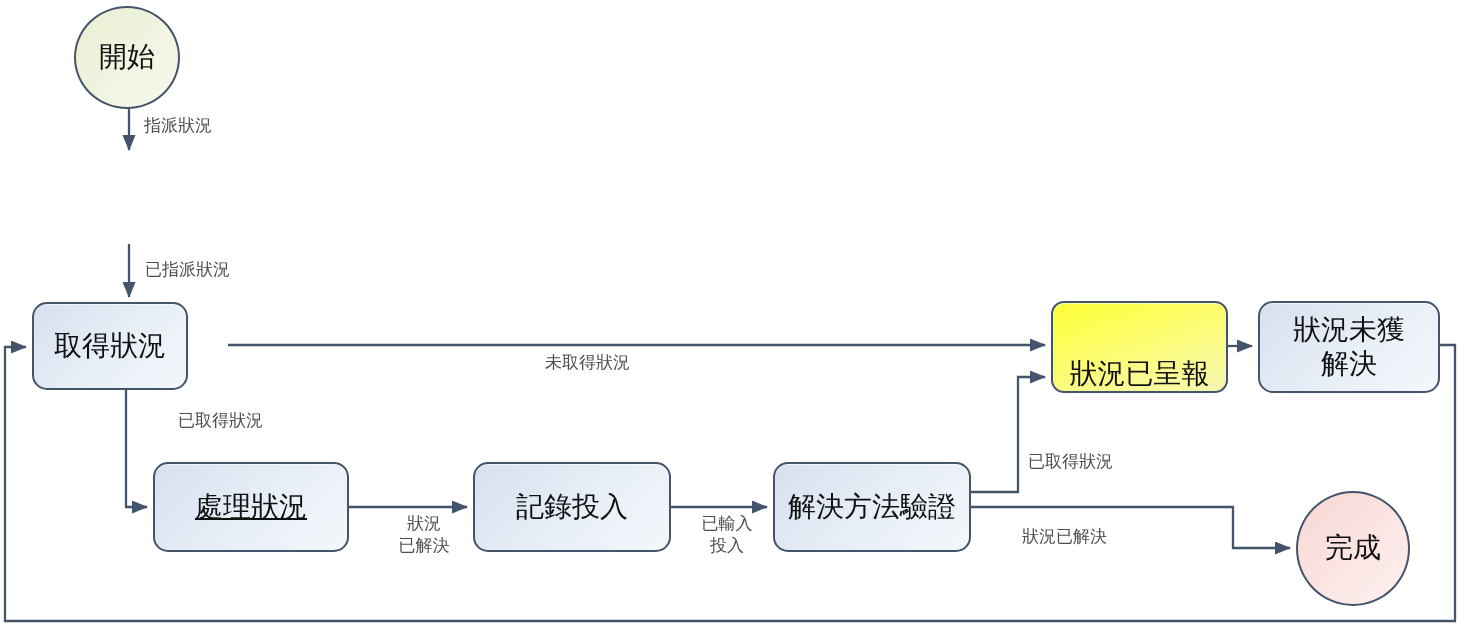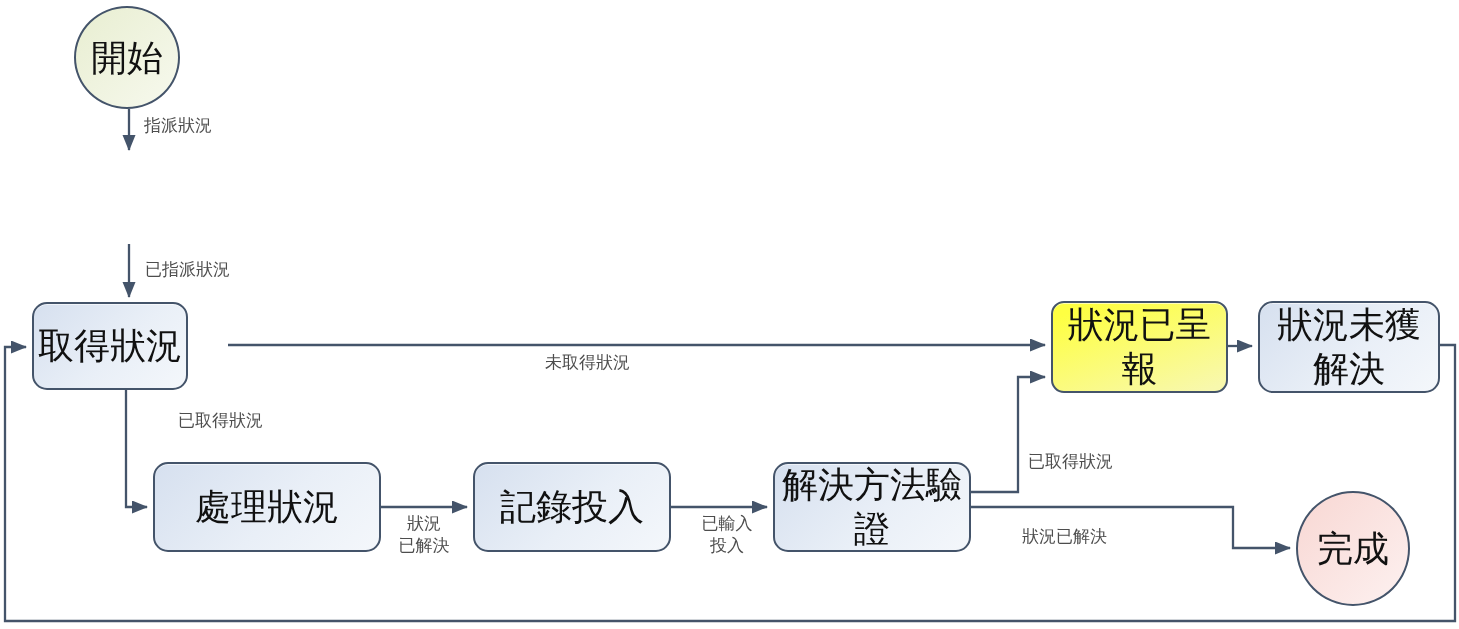--- a/index.html
+++ b/index.html
@@ -30,21 +30,21 @@
   #arrowhead path { fill: var(--line-color); }
 
   .node {
     position: absolute;
     display: flex;
     align-items: center;
     justify-content: center;
     text-align: center;
     box-sizing: border-box;
     color: var(--node-text-color);
-    font-size: 36px;
+    font-size: 28px;
     line-height: 1.22;
     white-space: pre-line;
   }
   .box {
     border: 2.3px solid var(--border-color);
     border-radius: 15px;
     background: linear-gradient(135deg, var(--blue-fill-dark) 0%, #e9eff7 55%, var(--blue-fill-light) 100%);
     box-shadow: inset 0 1px 0 rgba(255,255,255,0.6);
   }
   .box.yellow {
@@ -95,33 +95,33 @@
 
   <div class="node circle start" style="left:74px; top:6px; width:106px; height:103px;">
     <span>開始</span>
   </div>
 
 
   <div class="node box" style="left:32px; top:302px; width:156px; height:88px;">
     <span>取得狀況</span>
   </div>
 
-  <div class="node box" style="left:153px; top:462px; width:228px; height:90px;">
+  <div class="node box" style="left:153px; top:462px; width:196px; height:90px;text-decoration:underline;">
     <span>處理狀況</span>
   </div>
 
   <div class="node box" style="left:473px; top:462px; width:198px; height:90px;">
     <span>記錄投入</span>
   </div>
 
   <div class="node box" style="left:773px; top:462px; width:198px; height:90px;">
     <span>解決方法驗證</span>
   </div>
 
-  <div class="node box yellow" style="left:1051px; top:301px; width:177px; height:92px;">
+  <div class="node box yellow" style="left:1051px; top:301px; width:177px; height:92px;align-items:flex-end;">
     <span>狀況已呈報</span>
   </div>
 
   <div class="node box" style="left:1258px; top:301px; width:182px; height:92px;text-align:center;">
     <span>狀況未獲
 解決</span>
   </div>
 
   <div class="node circle end" style="left:1296px; top:491px; width:114px; height:115px;">
     <span>完成</span>

